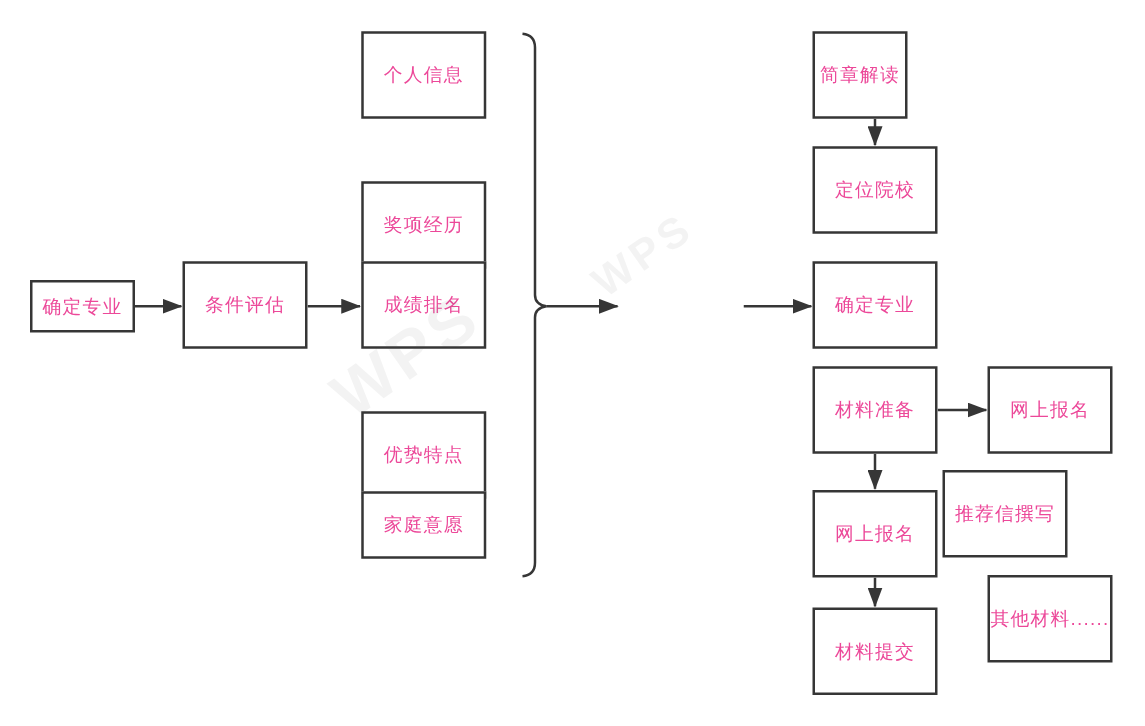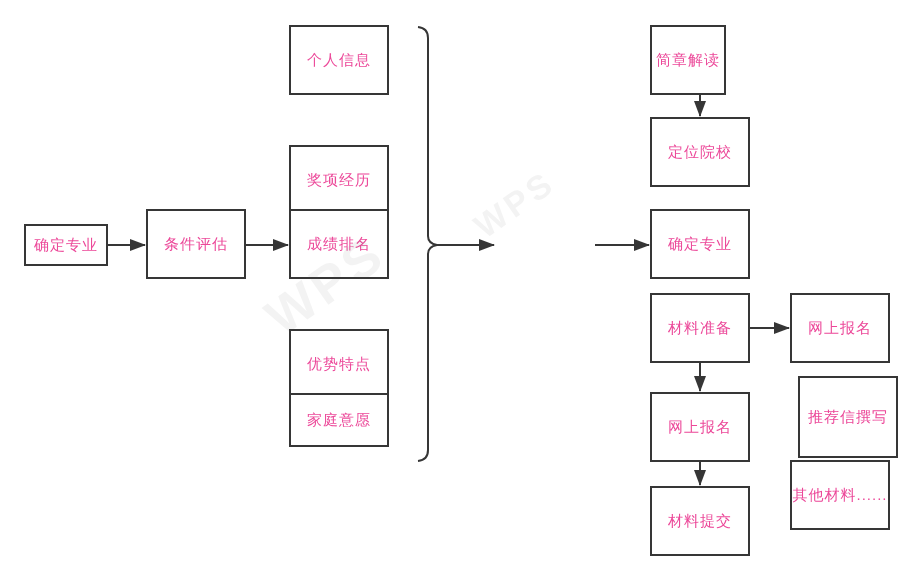--- a/index.html
+++ b/index.html
@@ -124,21 +124,21 @@
   </div>
 
   <div class="node" style="left:650px; top:486px; width:100px; height:70px;">
     <span>材料提交</span>
   </div>
 
   <div class="node" style="left:790px; top:293px; width:100px; height:70px;">
     <span>网上报名</span>
   </div>
 
-  <div class="node" style="left:798px; top:376px; width:100px; height:82px;">
+  <div class="node" style="left:754px; top:376px; width:100px; height:70px;">
     <span>推荐信撰写</span>
   </div>
 
   <div class="node" style="left:790px; top:460px; width:100px; height:70px;">
     <span>其他材料......</span>
   </div>
 
   <div class="watermark wm-1">WPS</div>
   <div class="watermark wm-2">WPS</div>
 

